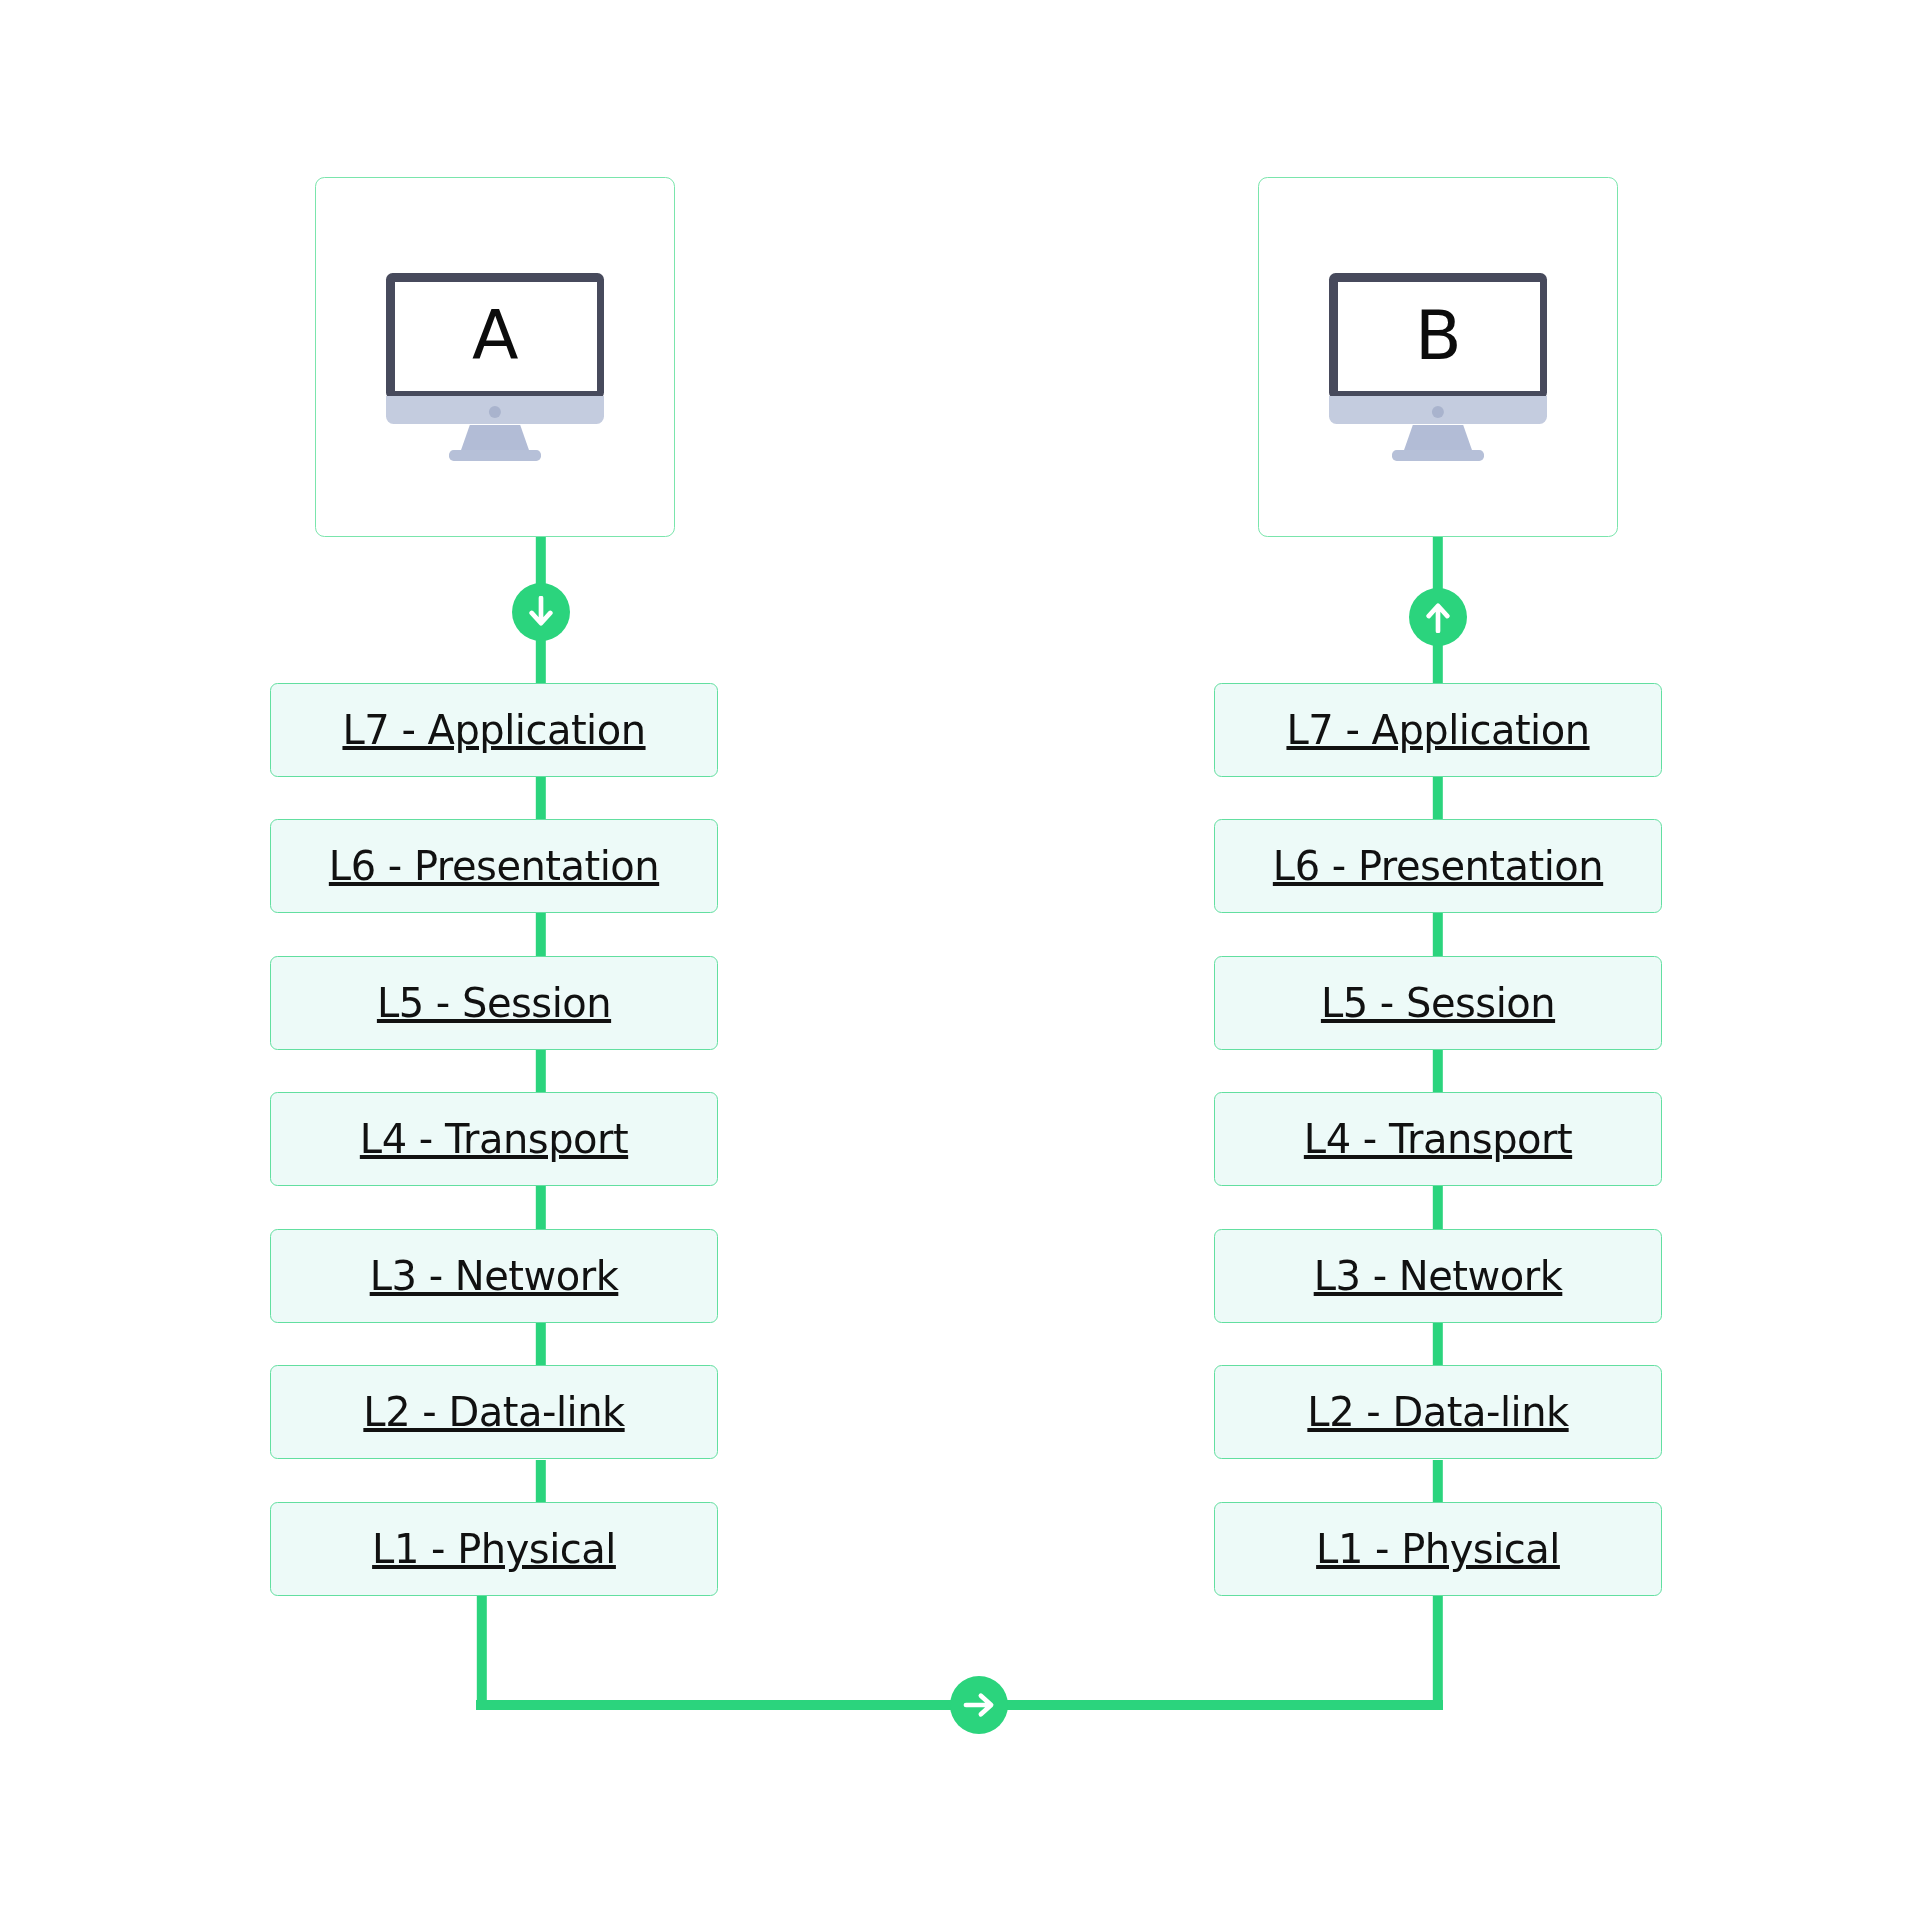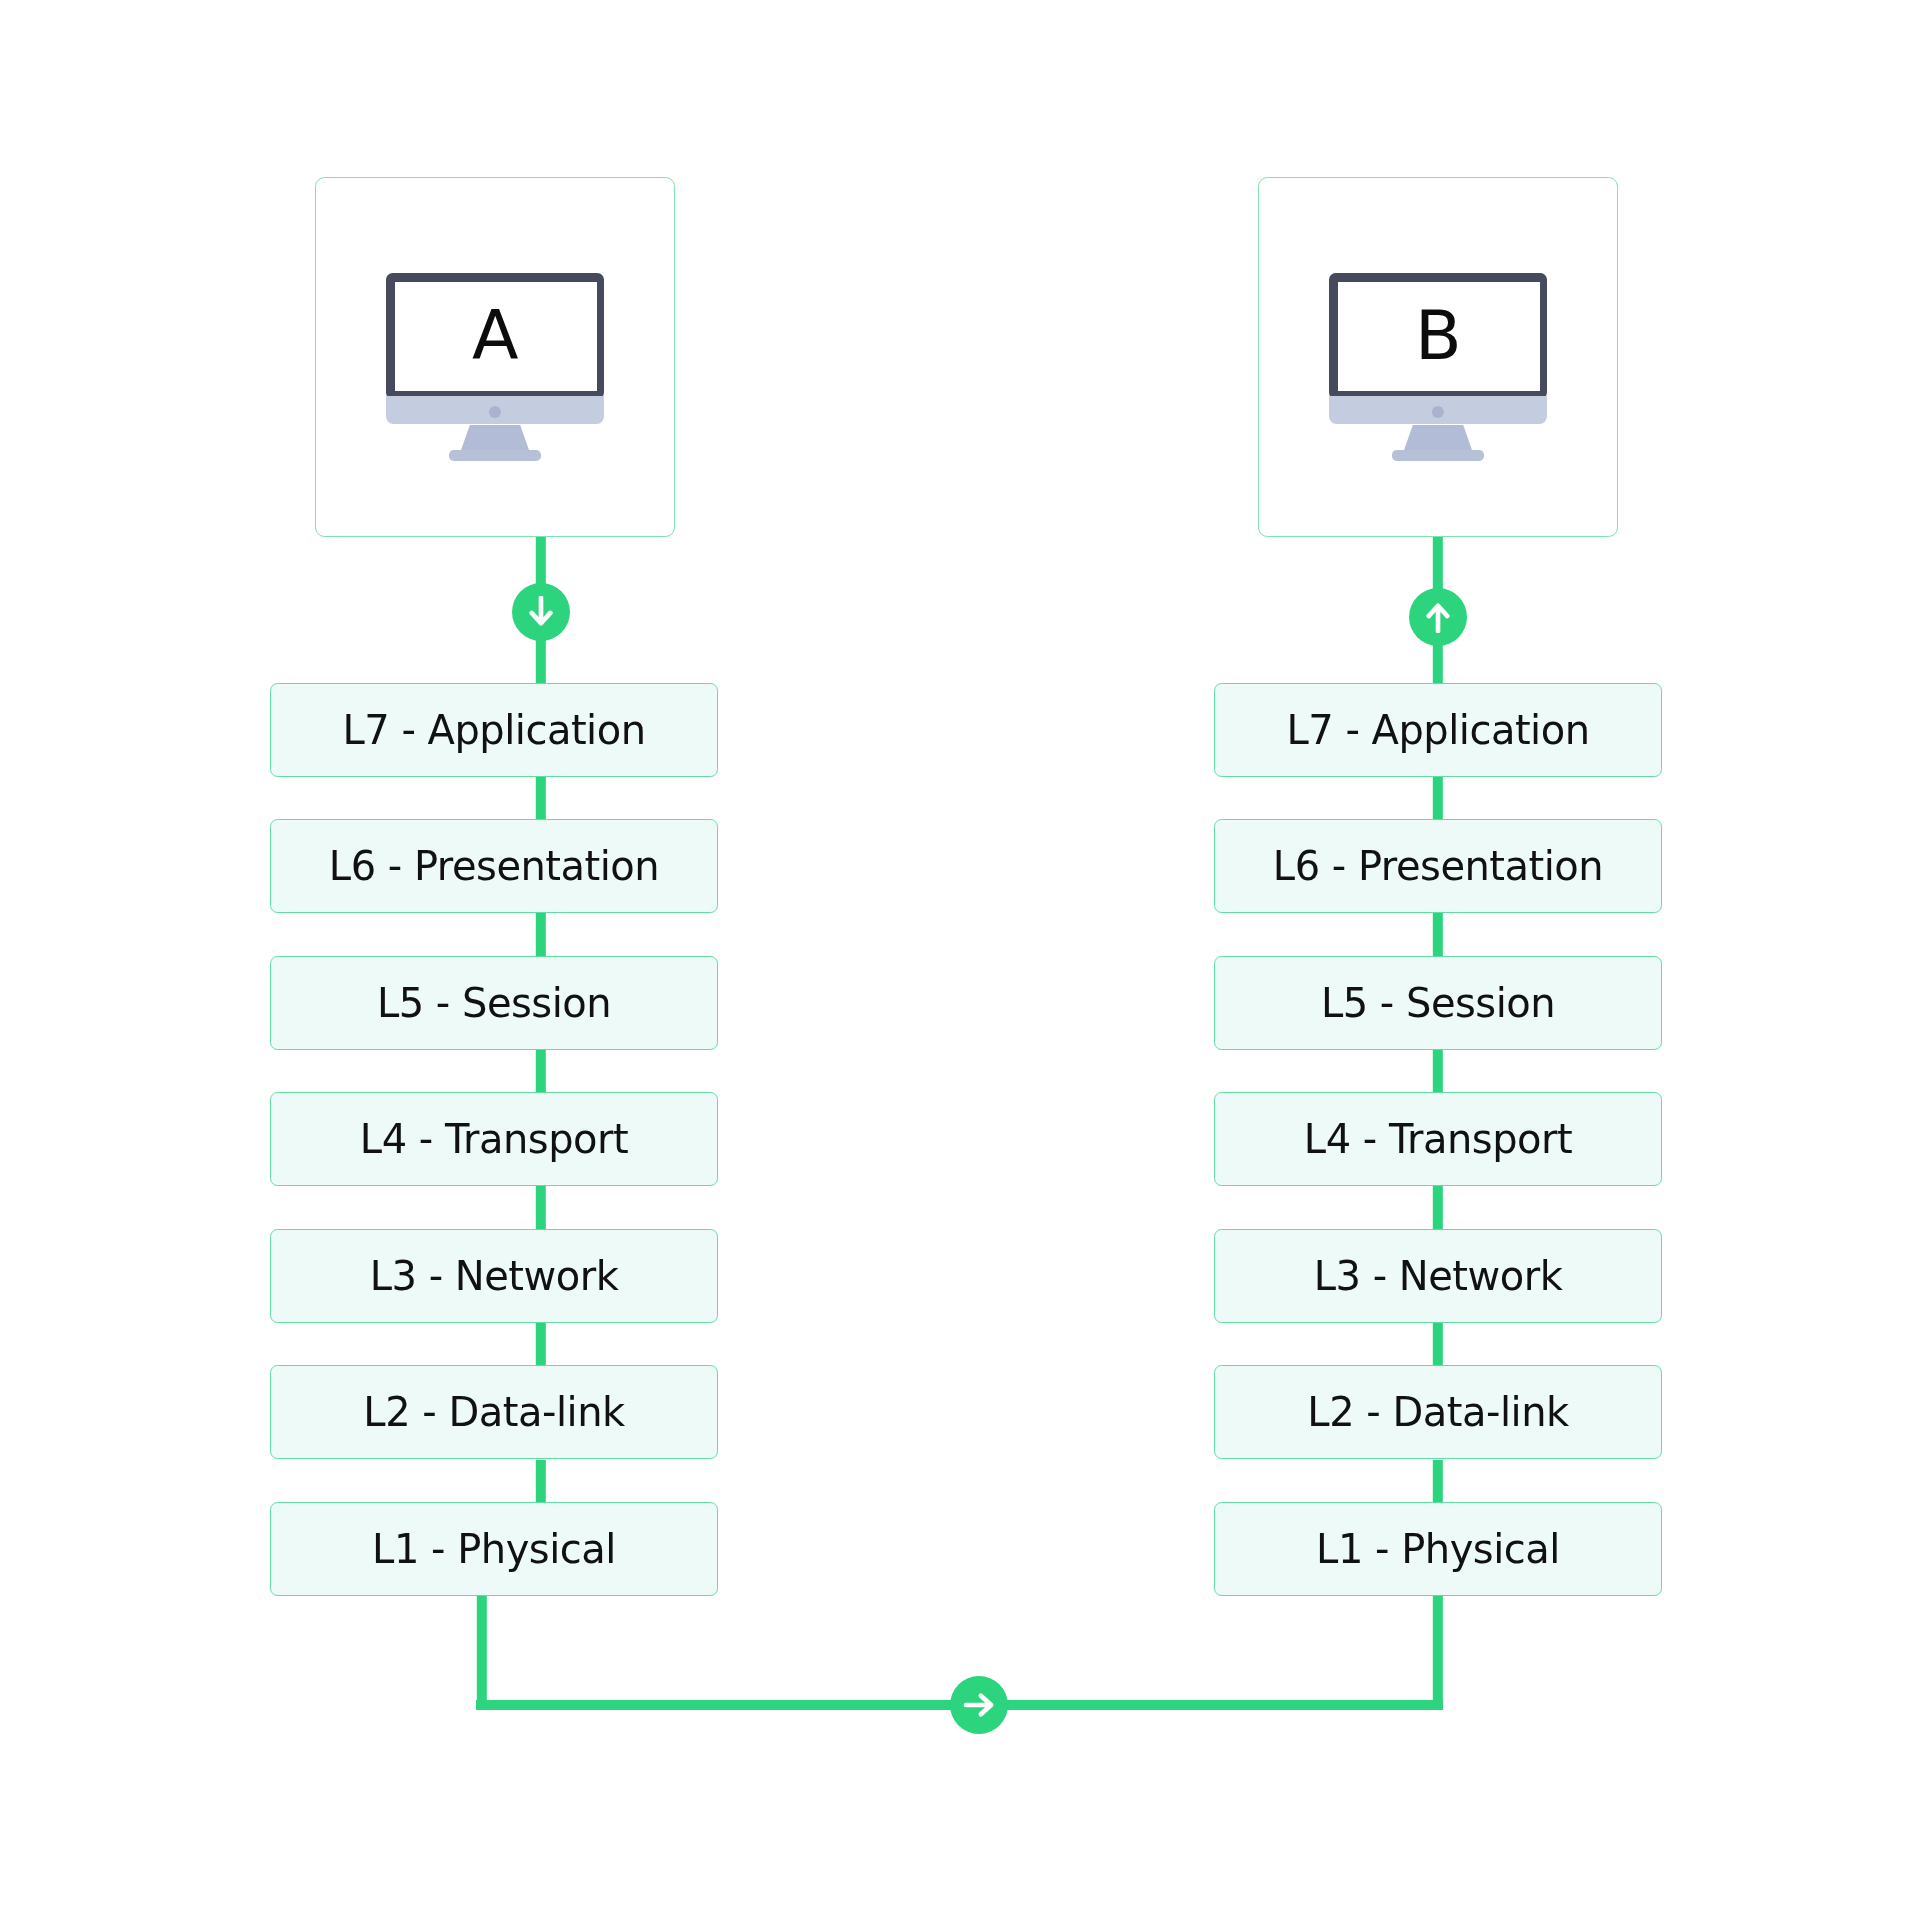--- a/index.html
+++ b/index.html
@@ -124,20 +124,21 @@
     justify-content: center;
     z-index: 3;
   }
   .layer-label {
     font-family: "DejaVu Sans", sans-serif;
     font-size: 40px;
     font-weight: 400;
     color: #111111;
     letter-spacing: -0.5px;
     white-space: nowrap;
+    text-decoration: underline;
   }
 
   
   .vline {
     position: absolute;
     width: 10.4px;
     background: #2bd47d;
     transform: translateX(-50%);
     z-index: 1;
   }

